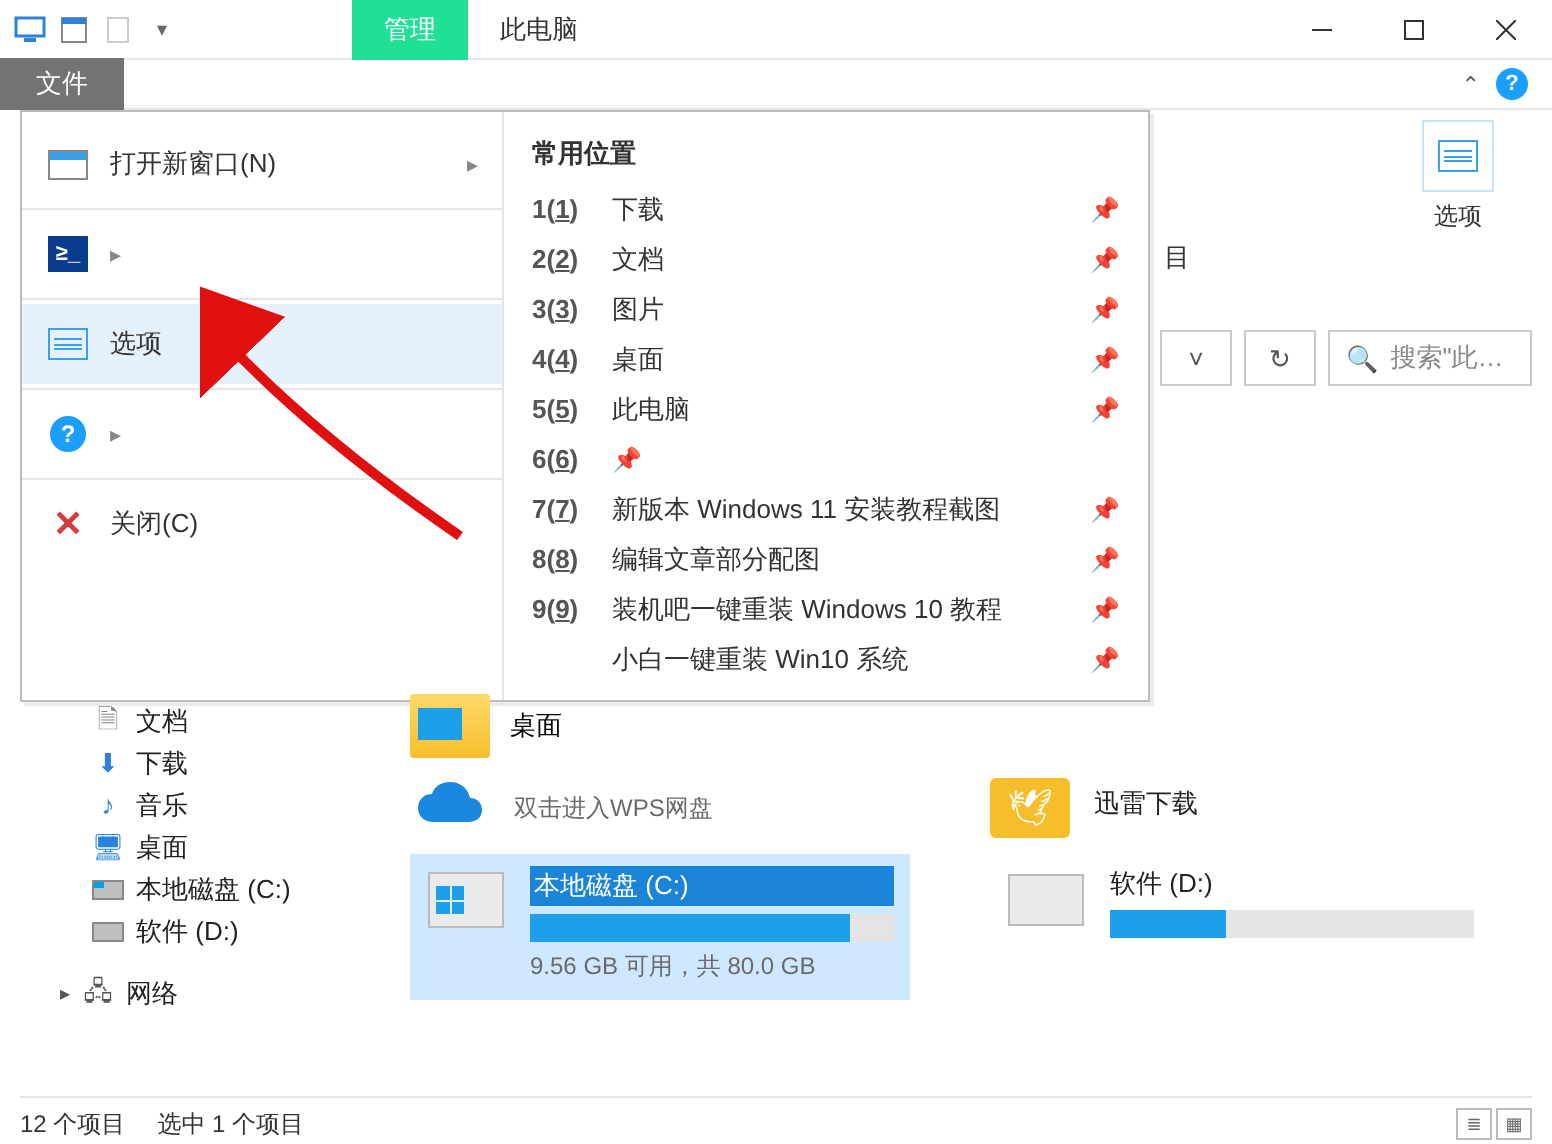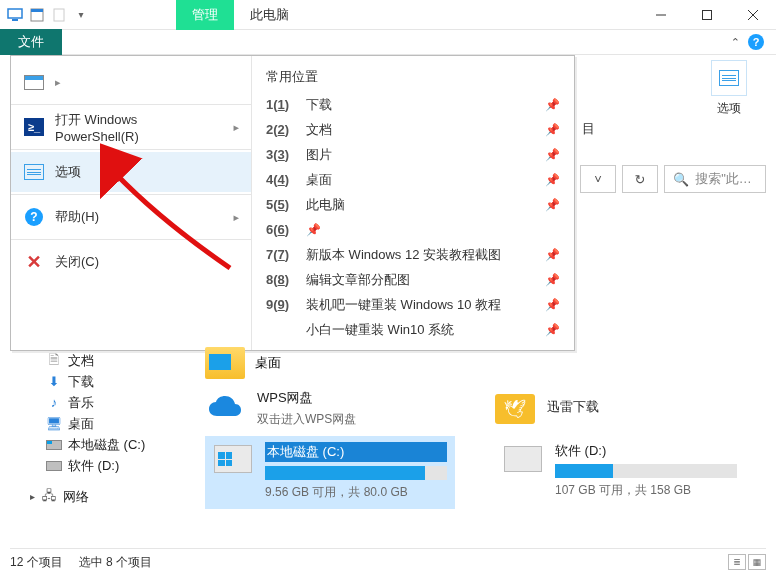--- a/index.html
+++ b/index.html
@@ -10,21 +10,21 @@
   .qat { display: flex; align-items: center; padding: 0 4px; }
   .qat-item { width: 22px; height: 22px; display:flex; align-items:center; justify-content:center; }
   .tab-manage { background: #1fe094; color: #fff; padding: 6px 16px; font-size: 13px; }
   .tab-thispc { padding: 6px 16px; font-size: 13px; color: #333; }
   .win-controls { margin-left: auto; display: flex; }
   .win-btn { width: 46px; height: 30px; display:flex; align-items:center; justify-content:center; color:#333; }
   .win-btn svg { width: 10px; height: 10px; }
 
   
   .ribbonbar { height: 25px; display:flex; align-items:center; border-bottom: 1px solid #e5e5e5; }
-  .file-tab { background: #0f766e; color:#fff; padding: 4px 18px; font-size: 13px; }
+  .file-tab { background: #737373; color:#fff; padding: 4px 18px; font-size: 13px; }
   .ribbon-right { margin-left:auto; display:flex; align-items:center; gap:8px; padding-right:12px; }
   .help-circle { width:16px; height:16px; border-radius:50%; background:#1a9fff; color:#fff; display:flex; align-items:center; justify-content:center; font-size:11px; font-weight:bold; }
 
   
   .options-tile { position:absolute; top:60px; right:22px; width:50px; text-align:center; }
   .options-tile .tilebox { width:36px; height:36px; margin:0 auto 4px; border:1px solid #c9e3f7; display:flex; align-items:center; justify-content:center; }
   .options-tile .label { font-size:12px; color:#333; }
 
   
   .second-row { position:absolute; top:165px; left:580px; right:10px; display:flex; align-items:center; gap:6px; }
@@ -43,21 +43,21 @@
   .fm-sep { height:1px; background:#e5e5e5; margin:2px 0; }
   .icon-newwin { border:1px solid #888; width:20px; height:15px; position:relative; }
   .icon-newwin::before { content:""; position:absolute; top:0; left:0; right:0; height:4px; background:#3aa0e8; }
   .icon-ps { background:#0a3b8c; color:#fff; width:20px; height:18px; display:flex; align-items:center; justify-content:center; font-size:11px; font-weight:bold; }
   .icon-opts { border:1px solid #3aa0e8; width:20px; height:16px; display:flex; flex-direction:column; justify-content:space-evenly; padding:2px; }
   .icon-opts div { height:1px; background:#3aa0e8; }
   .icon-help { width:18px; height:18px; border-radius:50%; background:#1a9fff; color:#fff; display:flex; align-items:center; justify-content:center; font-size:12px; font-weight:bold; }
   .icon-close { color:#d83b3b; font-size:18px; font-weight:bold; }
 
   .fm-right { flex:1; border-left:1px solid #e5e5e5; padding:8px 0; }
-  .fm-heading { font-weight:400; padding:4px 14px 6px; color:#333; }
+  .fm-heading { font-weight:700; padding:4px 14px 6px; color:#333; }
   .loc-item { display:flex; align-items:center; height:25px; padding:0 14px; gap:10px; color:#333; }
   .loc-num { width:30px; color:#555;font-weight:bold; }
   .loc-num span { text-decoration: underline; }
   .loc-name { flex:1; }
   .loc-pin { color:#888; font-size:12px; }
 
   
   .red-arrow { position:absolute; top:140px; left:100px; width:140px; height:130px; pointer-events:none; }
 
   
@@ -181,47 +181,46 @@
     <span>搜索"此…</span>
   </div>
 </div>
 
 <div class="file-menu">
   <div class="fm-left">
     <div class="fm-item">
       <div class="fm-icon">
           <div class="icon-newwin"></div>
         </div>
+      <div class="fm-label">打开新窗口(N)</div>
       <div class="fm-arrow">▸</div>
     </div>
     <div class="fm-sep"></div>
     <div class="fm-item">
       <div class="fm-icon">
           <div class="icon-ps">≥_</div>
         </div>
-      <div class="fm-label">打开 Windows PowerShell(R)</div>
       <div class="fm-arrow">▸</div>
     </div>
     <div class="fm-sep"></div>
     <div class="fm-item hover">
       <div class="fm-icon">
           <div class="icon-opts">
             <div></div>
             <div></div>
             <div></div>
           </div>
         </div>
       <div class="fm-label">选项</div>
     </div>
     <div class="fm-sep"></div>
     <div class="fm-item">
       <div class="fm-icon">
           <div class="icon-help">?</div>
         </div>
-      <div class="fm-label">帮助(H)</div>
       <div class="fm-arrow">▸</div>
     </div>
     <div class="fm-sep"></div>
     <div class="fm-item">
       <div class="fm-icon">
           <span class="icon-close">✕</span>
         </div>
       <div class="fm-label">关闭(C)</div>
     </div>
   </div>
@@ -252,21 +251,21 @@
           <div class="loc-num">5(<span>5</span>)</div>
           <div class="loc-name">此电脑</div>
           <div class="loc-pin">📌</div>
         </div>
         <div class="loc-item">
           <div class="loc-num">6(<span>6</span>)</div>
           <div class="loc-pin">📌</div>
         </div>
         <div class="loc-item">
           <div class="loc-num">7(<span>7</span>)</div>
-          <div class="loc-name">新版本 Windows 12 安装教程截图</div>
+          <div class="loc-name">新版本 Windows 11 安装教程截图</div>
           <div class="loc-pin">📌</div>
         </div>
         <div class="loc-item">
           <div class="loc-num">8(<span>8</span>)</div>
           <div class="loc-name">编辑文章部分配图</div>
           <div class="loc-pin">📌</div>
         </div>
         <div class="loc-item">
           <div class="loc-num">9(<span>9</span>)</div>
           <div class="loc-name">装机吧一键重装 Windows 10 教程</div>
@@ -332,21 +331,20 @@
     <div class="folder-ico"></div>
     <div>桌面</div>
   </div>
 
   <div class="drive-grid">
     <div class="cloud-card" style="width:250px;">
       <svg class="cloud-ico" viewBox="0 0 40 30">
           <path d="M12 22c-5 0-8-3-8-7 0-4 3-7 7-7 1-4 5-6 9-6 5 0 9 3 10 8 4 0 6 3 6 6 0 4-3 6-7 6z" fill="#1b88df"></path>
         </svg>
       <div class="drive-info">
-        <div class="drive-name">WPS网盘</div>
         <div class="drive-sub">双击进入WPS网盘</div>
       </div>
     </div>
     <div class="cloud-card" style="width:220px;">
       <div class="xunlei-ico">🕊</div>
       <div class="drive-info">
         <div class="drive-name">迅雷下载</div>
       </div>
     </div>
   </div>
@@ -375,26 +373,25 @@
     </div>
     <div class="drive-card">
       <div class="d-icon">
           <div class="plain-drive-ico"></div>
         </div>
       <div class="drive-info">
         <div class="drive-name">软件 (D:)</div>
         <div class="drive-bar">
             <div class="fill" style="width:32%;"></div>
           </div>
-        <div class="drive-sub">107 GB 可用，共 158 GB</div>
       </div>
     </div>
   </div>
 </div>
 
 <div class="statusbar">
   <span>12 个项目</span>
-  <span>选中 8 个项目</span>
+  <span>选中 1 个项目</span>
   <div class="view-icons">
     <span>≣</span>
     <span>▦</span>
   </div>
 </div>
 
 </body></html>

